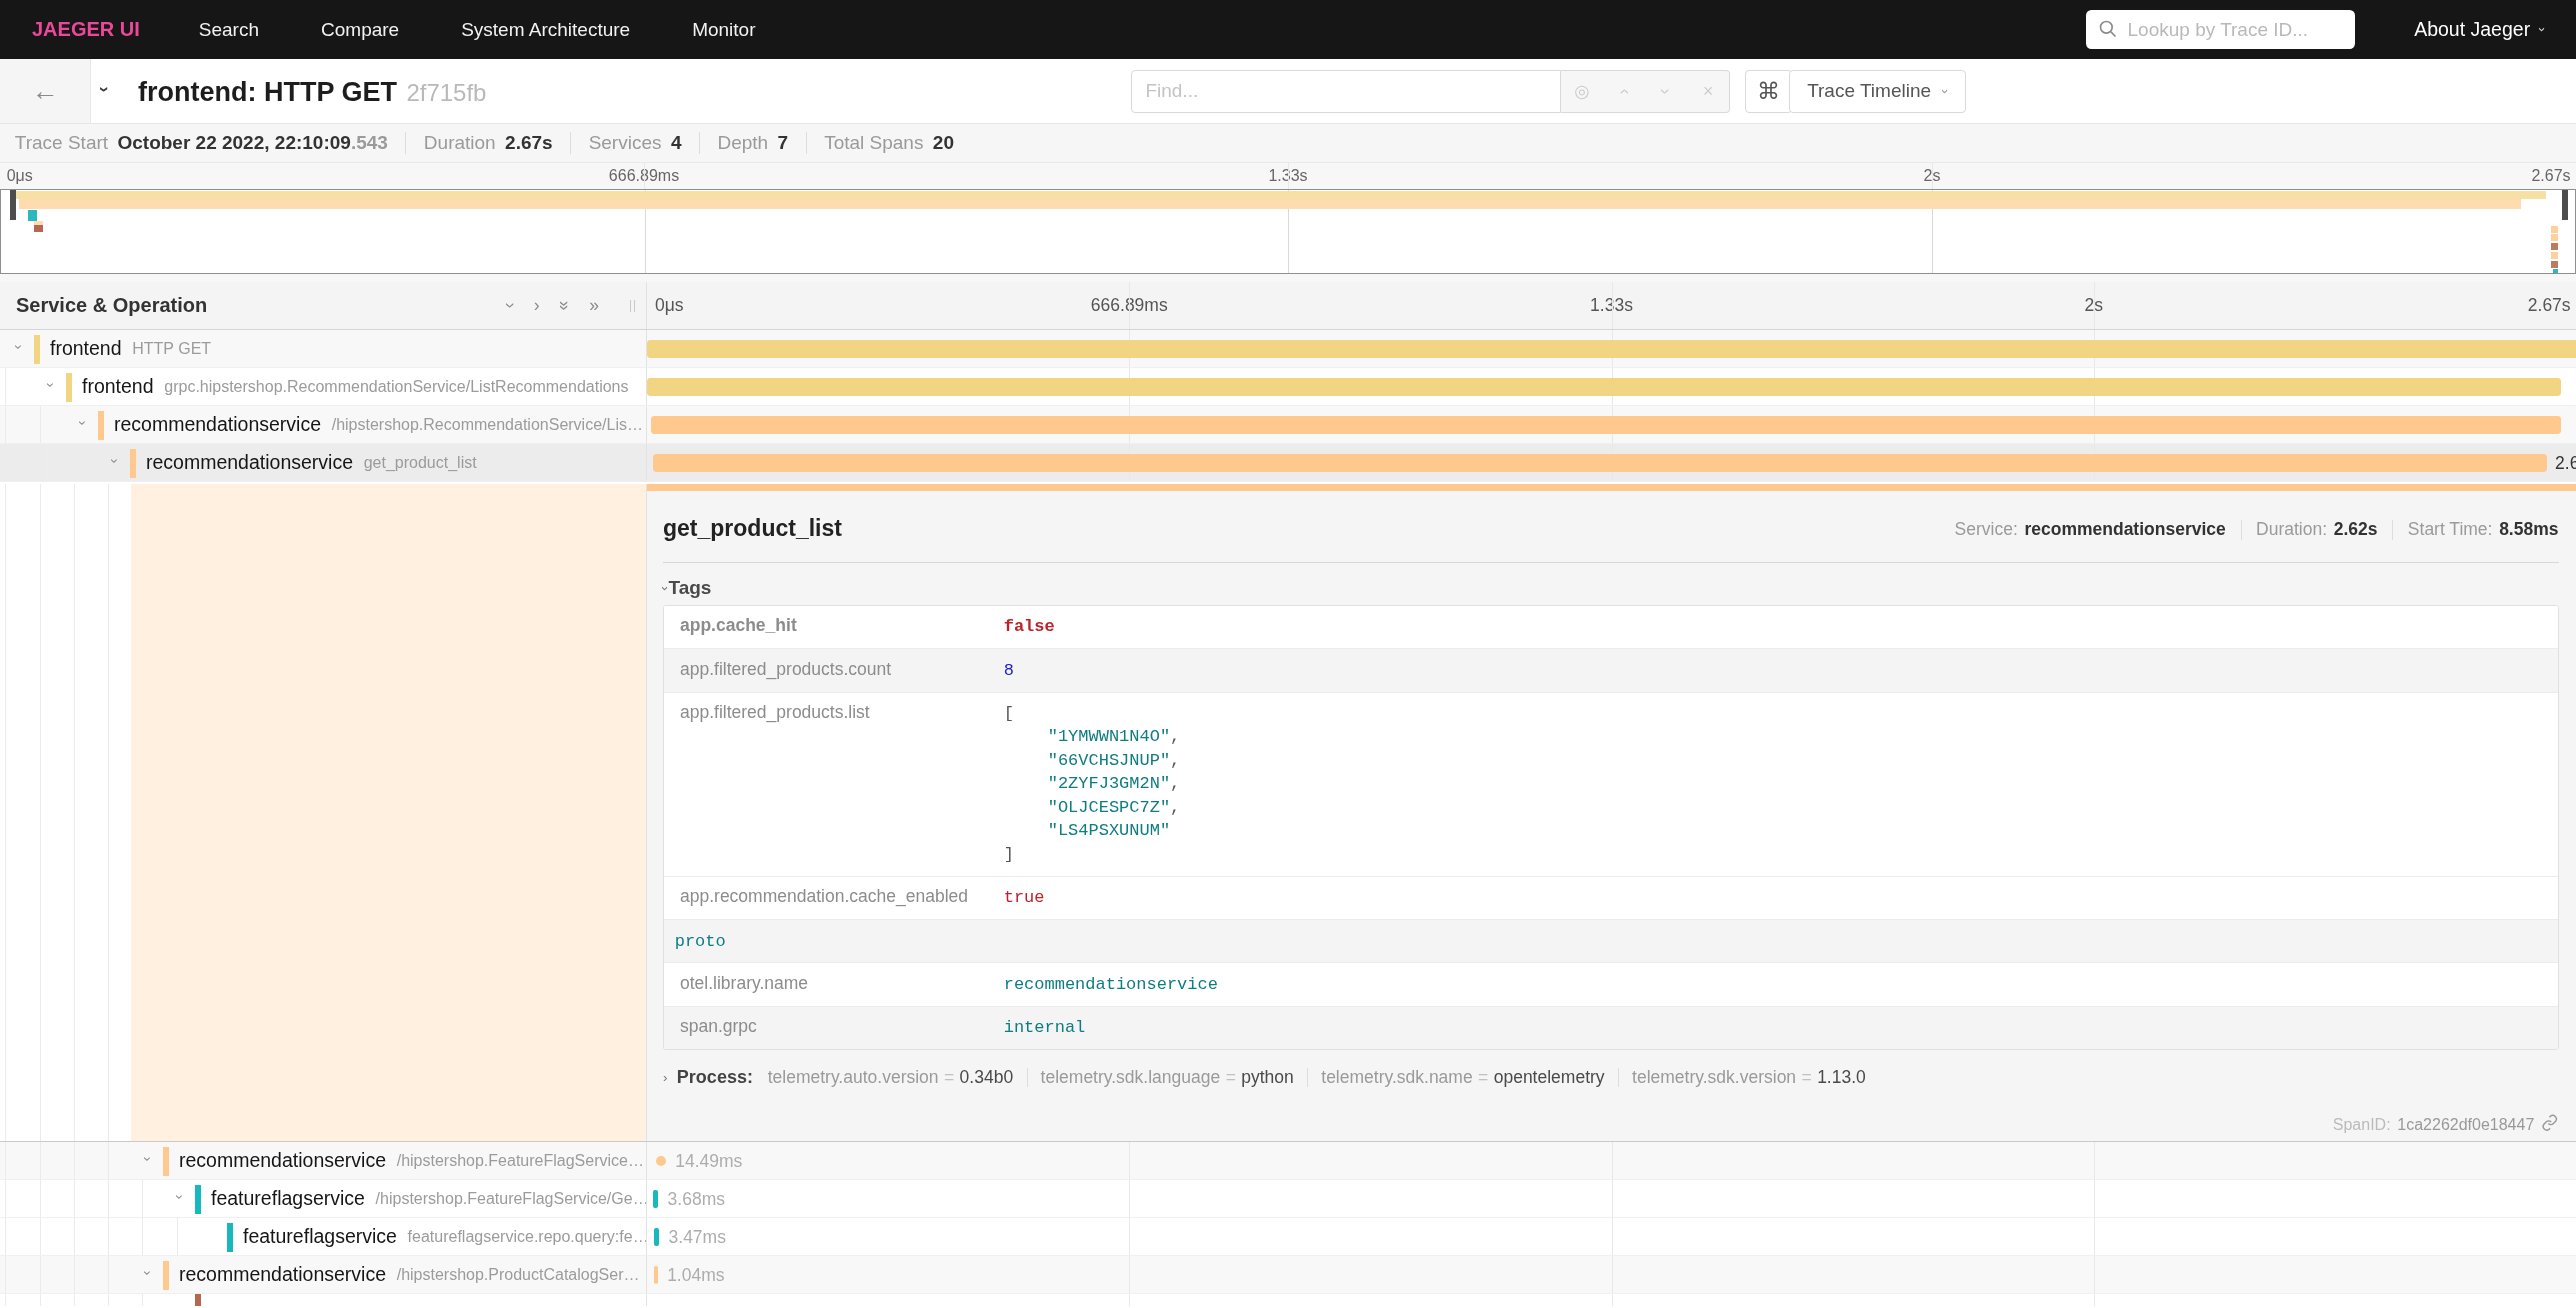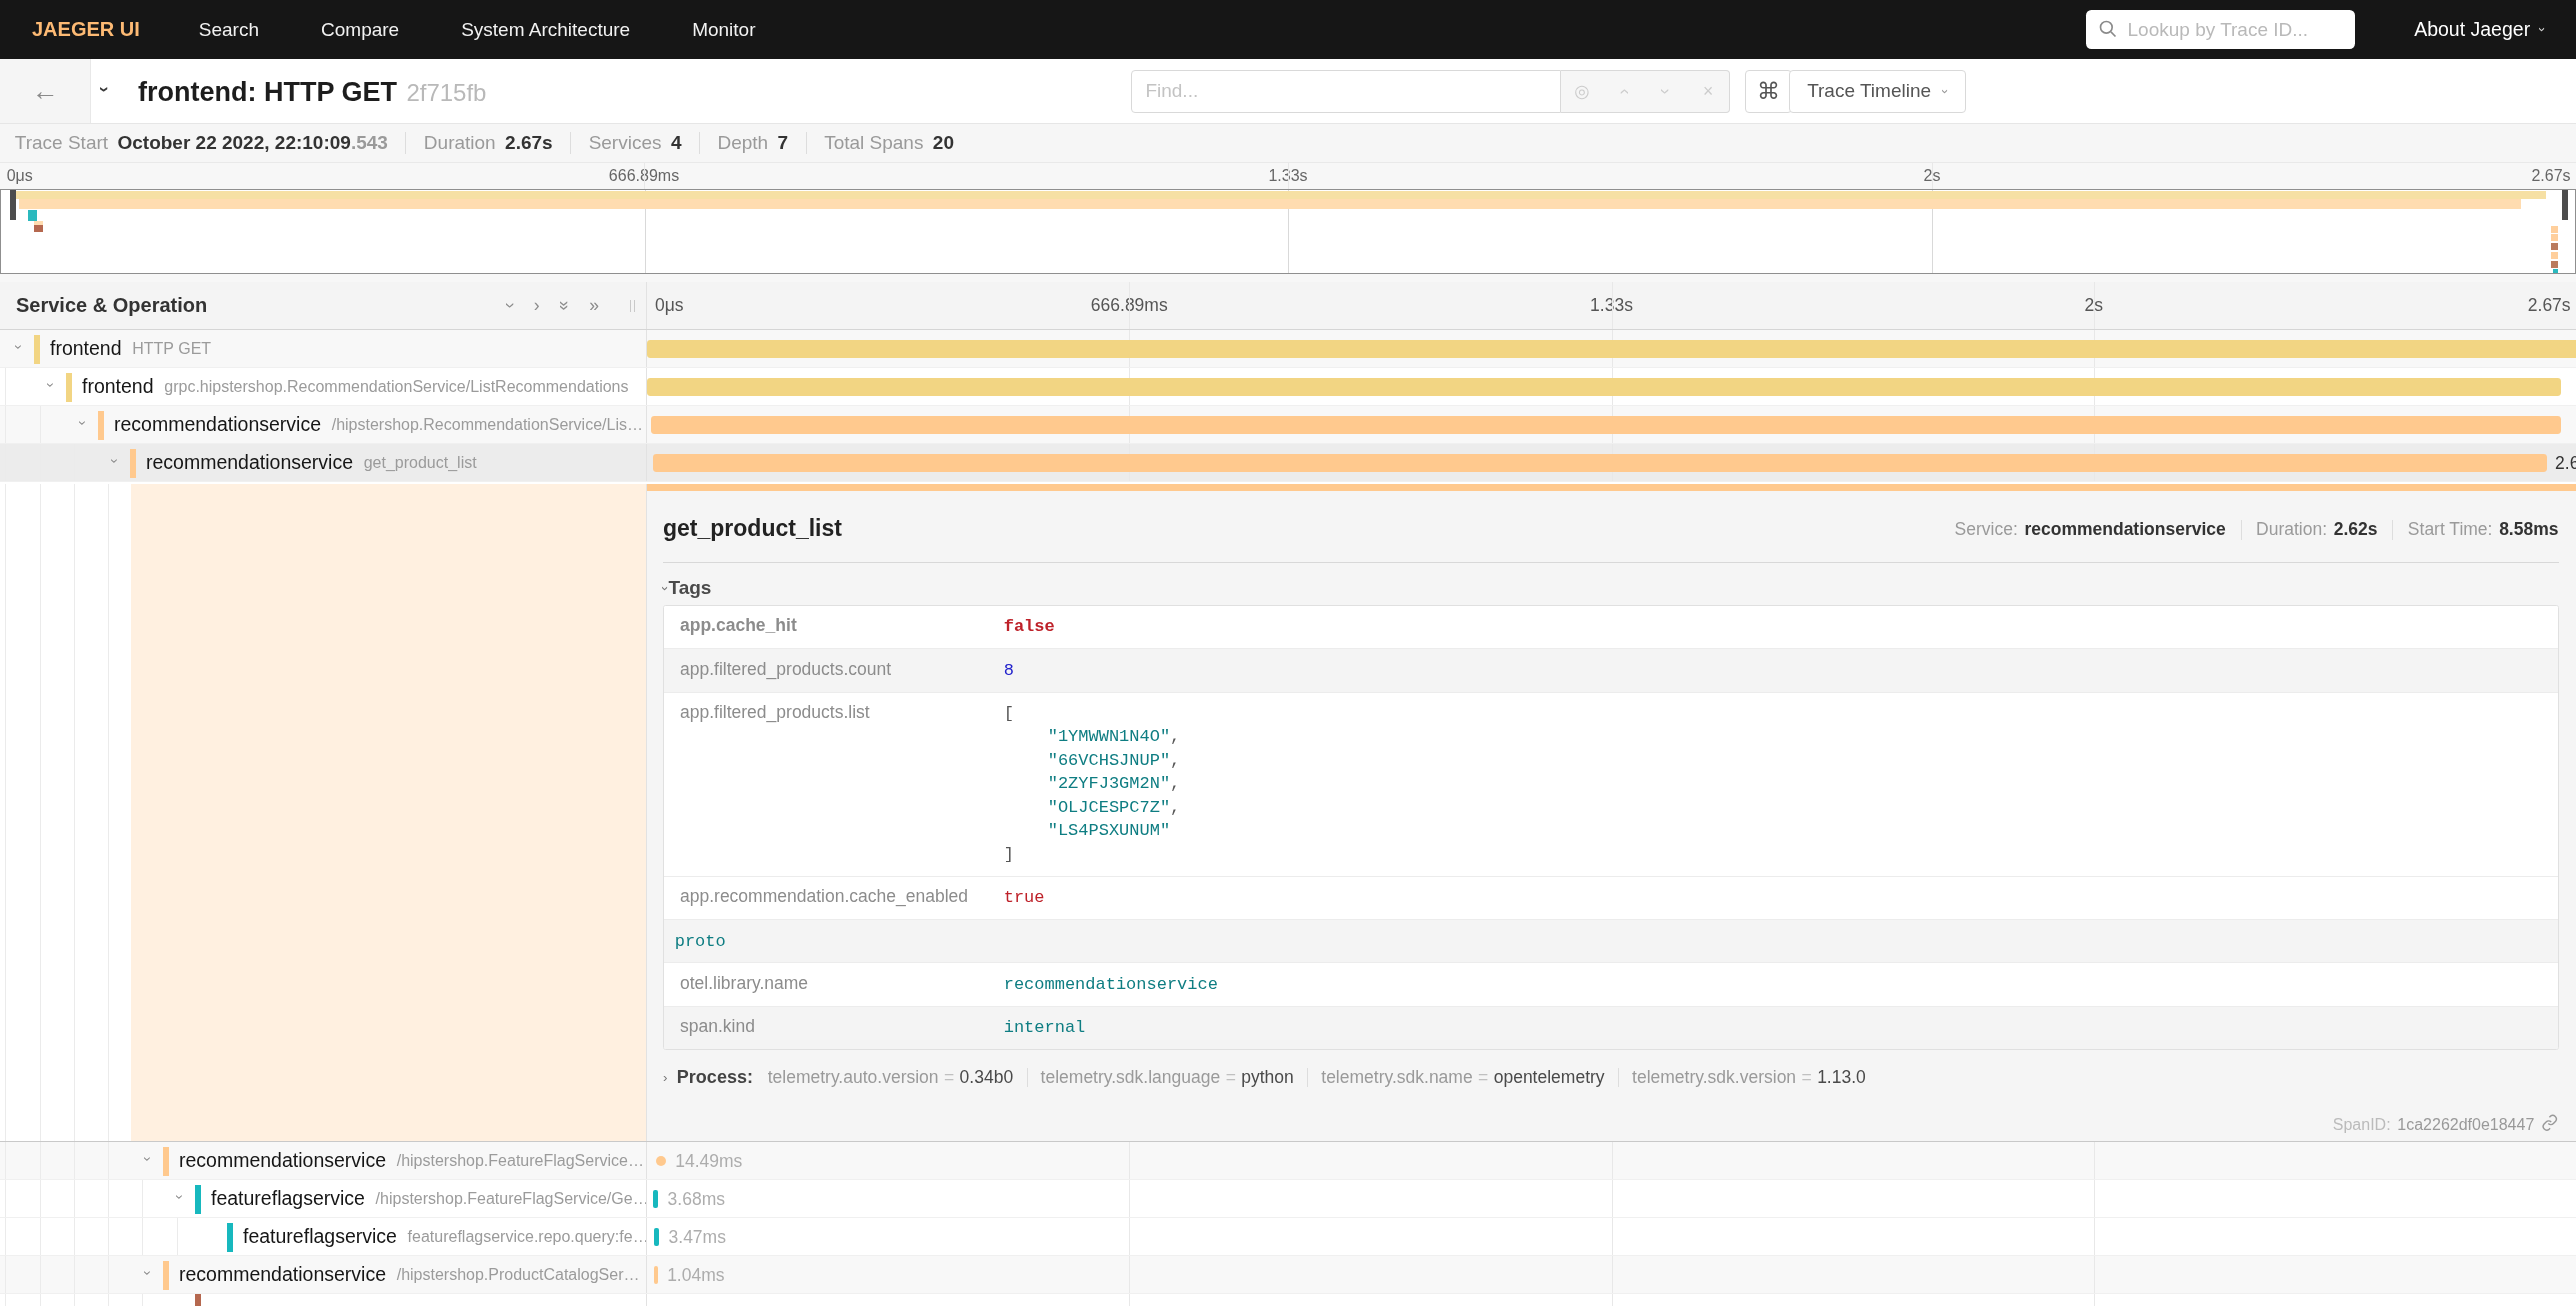--- a/index.html
+++ b/index.html
@@ -4,21 +4,21 @@
 <style>
   * { margin:0; padding:0; box-sizing:border-box; }
   html,body { width:2576px; height:1308px; overflow:hidden; background:#fff;
               font-family:"Liberation Sans", sans-serif; }
   .abs { position:absolute; }
   #stage { position:relative; width:2576px; height:1308px; overflow:hidden; }
 
   
   #nav { left:0; top:0; width:2576px; height:59px; background:#161616;
          display:flex; align-items:center; padding:0 32px; }
-  .nav-brand { color:#fdba74; font-size:20px; font-weight:bold; margin-right:59px; }
+  .nav-brand { color:#ec4899; font-size:20px; font-weight:bold; margin-right:59px; }
   .nav-link  { color:#f2f2f2; font-size:19px; margin-right:62px; cursor:pointer; }
   .nav-spacer { flex:1; }
   .nav-search { width:269px; height:39px; background:#fff; border-radius:5.4px;
                 display:flex; align-items:center; padding:0 12px; margin-right:59px; }
   .nav-search input { border:none; outline:none; font-size:19px; width:100%;
                       font-family:"Liberation Sans", sans-serif; color:#444; margin-left:9.4px; }
   .nav-search input::placeholder { color:#b9b9b9; }
   .nav-about { color:#fff; font-size:19.5px; display:flex; align-items:center; gap:9.4px; cursor:pointer; }
   .chev-sm { font-size:13.4px; color:#cfcfcf; transform:rotate(90deg); display:inline-block; }
 
@@ -398,21 +398,21 @@
             <div class="tag-val" style="color: rgb(190, 33, 41);">true</div>
           </div>
           <div class="tag-row" style="background: rgb(244, 244, 244);">
             <div class="tag-val" style="color: rgb(14, 125, 130);">proto</div>
           </div>
           <div class="tag-row" style="background: rgb(255, 255, 255);">
             <div class="tag-key">otel.library.name</div>
             <div class="tag-val" style="color: rgb(14, 125, 130);">recommendationservice</div>
           </div>
           <div class="tag-row" style="background: rgb(244, 244, 244);">
-            <div class="tag-key">span.kind</div>
+            <div class="tag-key">span.grpc</div>
             <div class="tag-val" style="color: rgb(14, 125, 130);">internal</div>
           </div>
         </div>
       <div class="proc-row" id="procrow">
           <span class="proc-chev">›</span>
           <span class="proc-label">Process:</span>
           <span class="proc-item">
             <span class="proc-k">telemetry.auto.version</span>
             <span class="proc-eq">=</span>
             <span class="proc-v">0.34b0</span>

